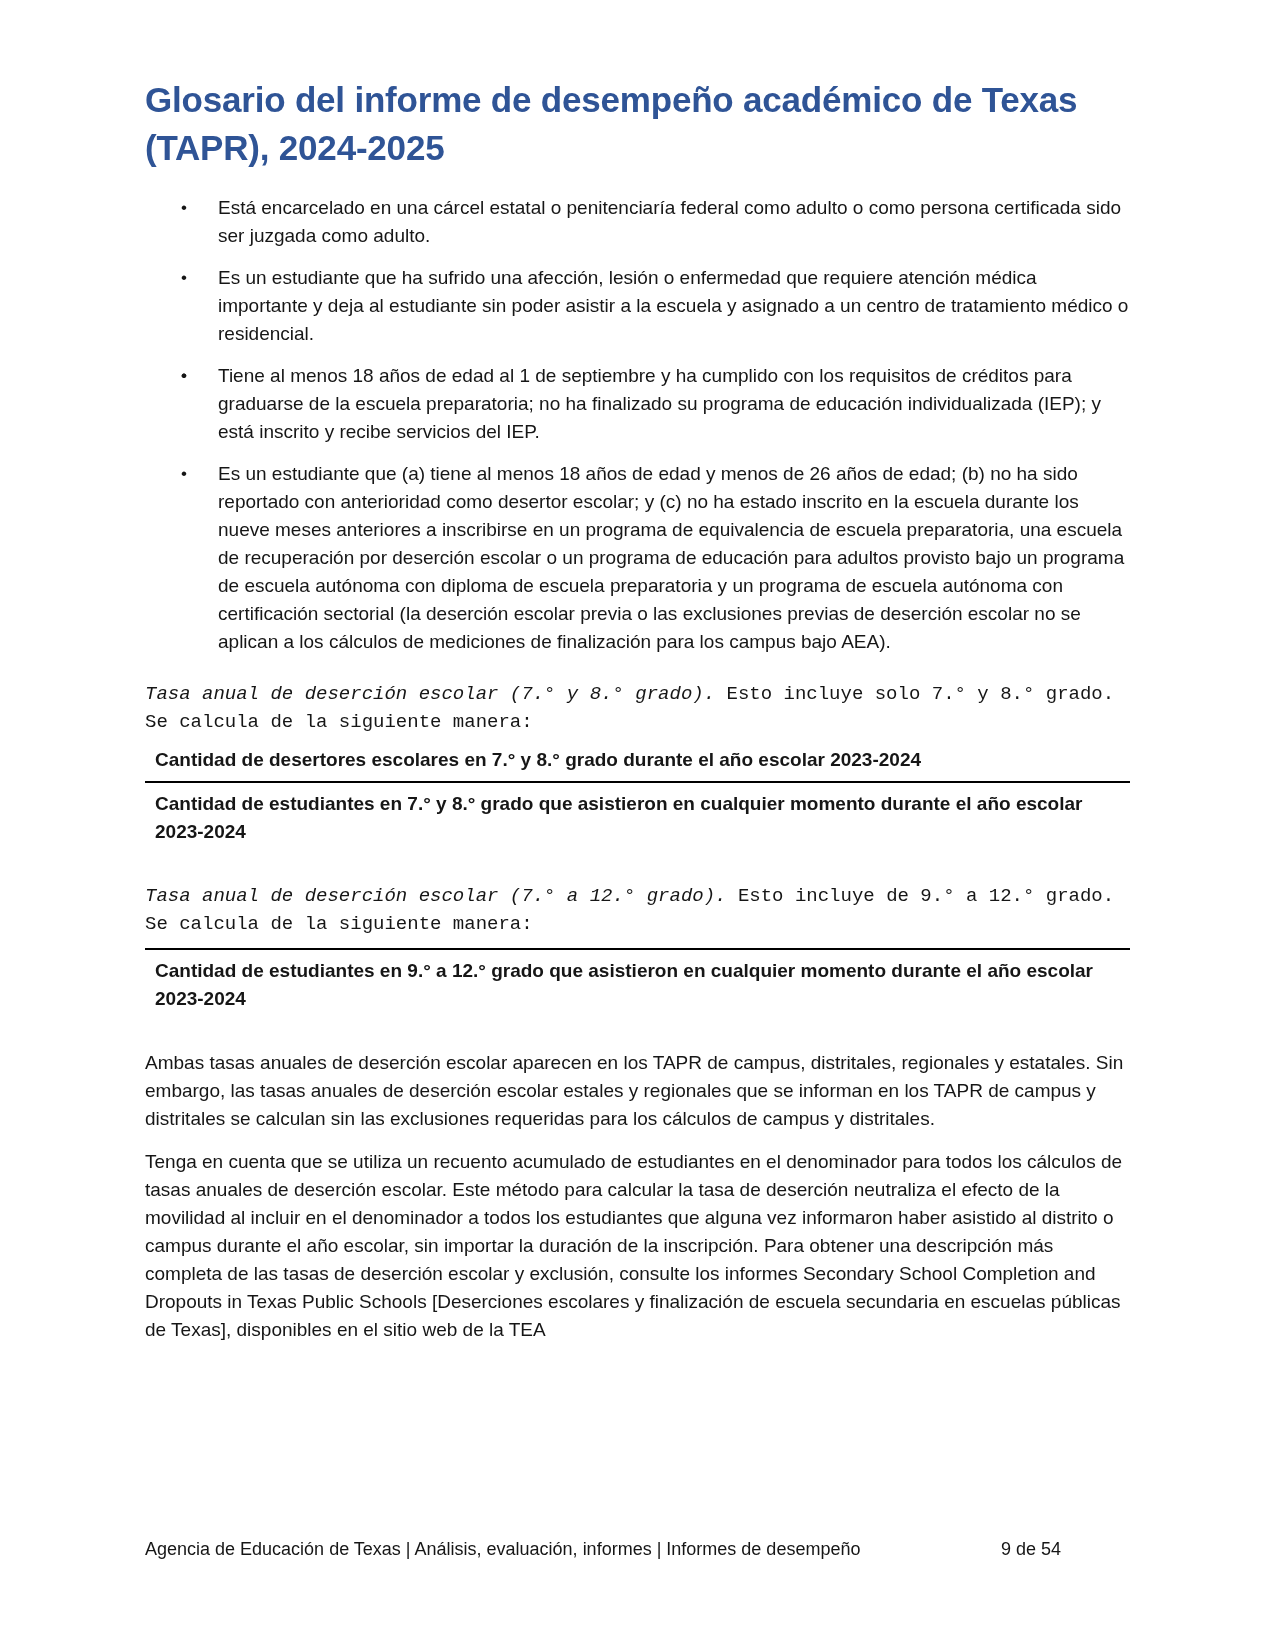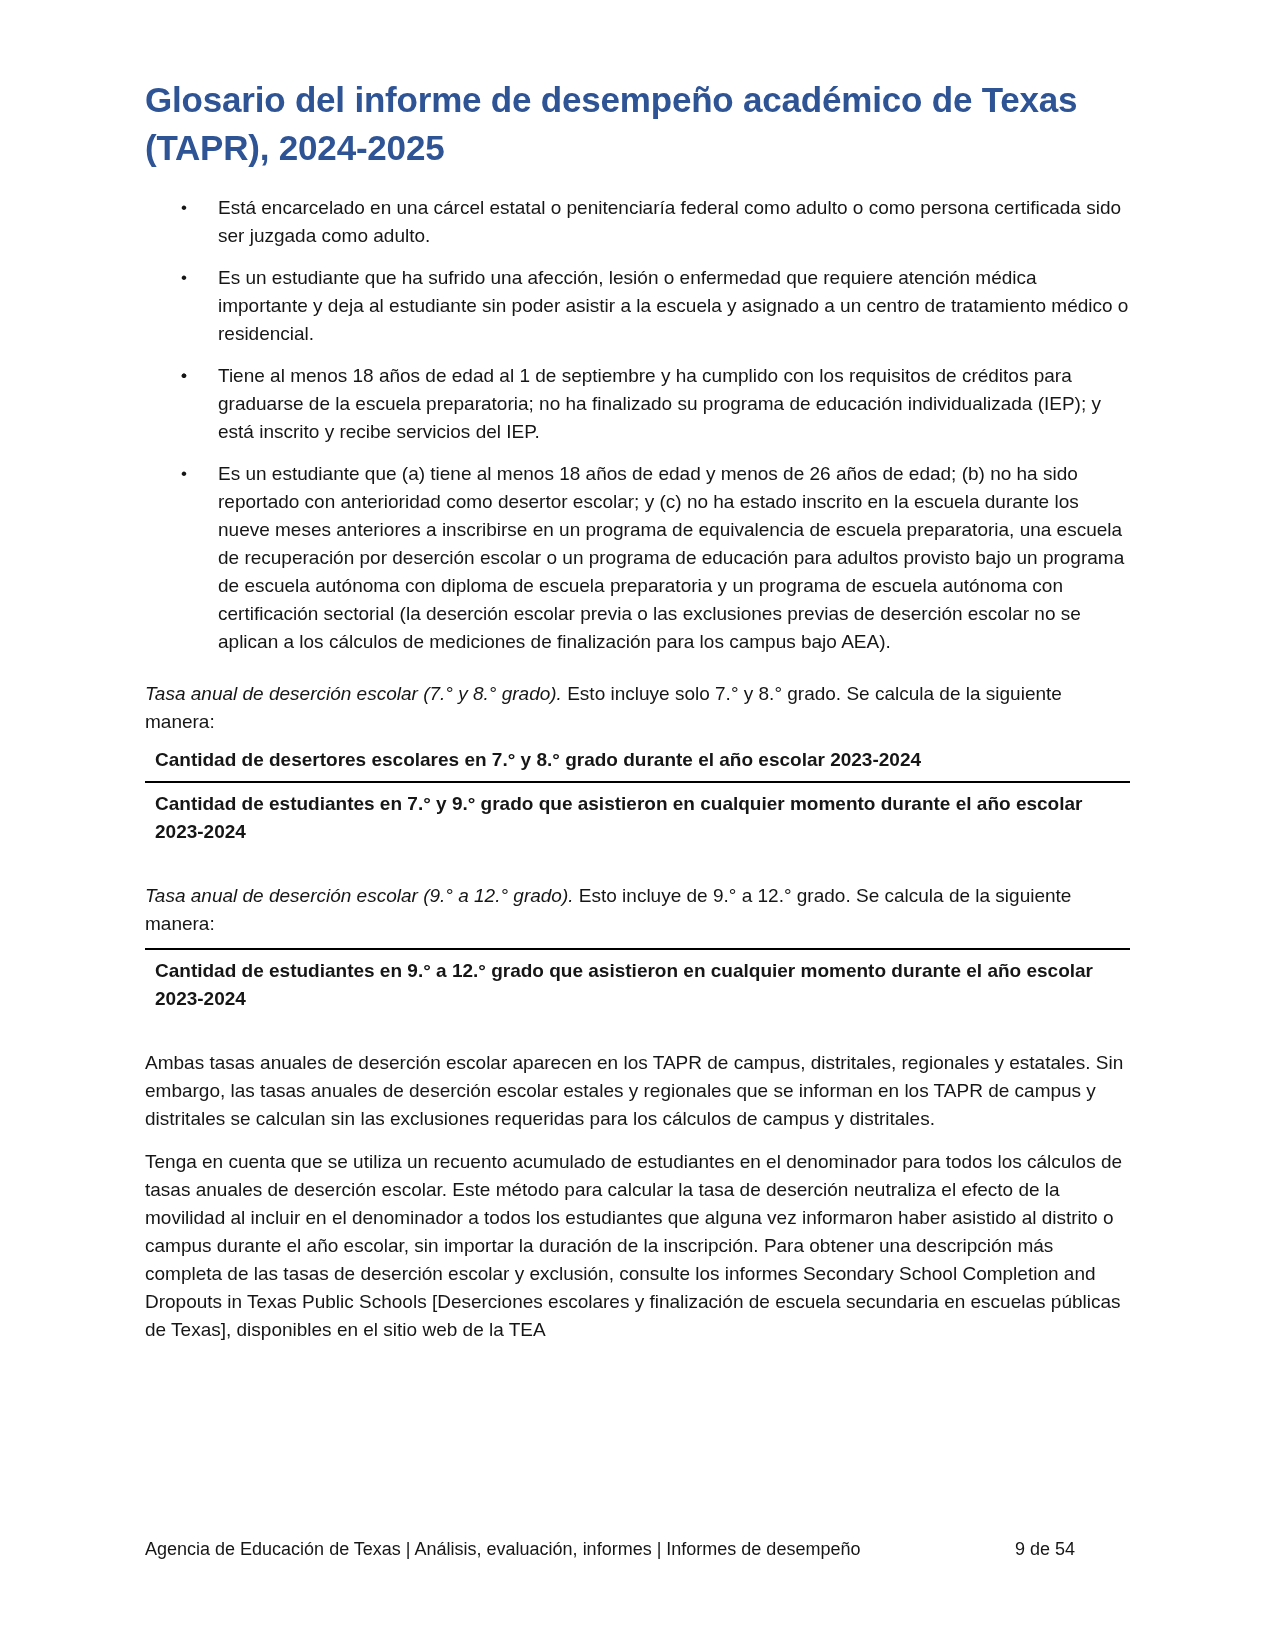--- a/index.html
+++ b/index.html
@@ -43,20 +43,21 @@
     position: absolute;
     left: -37px;
     top: 0;
     font-size: 17px;
     line-height: 28px;
   }
   .lead-para {
     font-size: 19px;
     line-height: 28px;
     margin-bottom: 10px;
+    font-family: Liberation Mono, monospace;
   }
   .lead-para .lead-italic { font-style: italic; }
   .fraction-block {
     margin-bottom: 36px;
     text-align: left;
     font-weight: 700;
   }
   .fraction-numerator {
     font-size: 19px;
     line-height: 28px;
@@ -75,21 +76,21 @@
   }
   .body-para {
     font-size: 19px;
     line-height: 28px;
     margin-bottom: 15px;
   }
   .body-para.first-after-fraction { margin-top: 26px; }
   .page-footer {
     position: absolute;
     left: 145px;
-    right: 145px;
+    right: 159px;
     top: 1537px;
     display: flex;
     justify-content: space-between;
     align-items: baseline;
     font-size: 18px;
     line-height: 24px;
   }
   .footer-page-num { margin-right: 55px; }
 </style>
 </head>
@@ -120,25 +121,25 @@
       <span>Es un estudiante que (a) tiene al menos 18 años de edad y menos de 26 años de edad; (b) no ha sido reportado con anterioridad como desertor escolar; y (c) no ha estado inscrito en la escuela durante los nueve meses anteriores a inscribirse en un programa de equivalencia de escuela preparatoria, una escuela de recuperación por deserción escolar o un programa de educación para adultos provisto bajo un programa de escuela autónoma con diploma de escuela preparatoria y un programa de escuela autónoma con certificación sectorial (la deserción escolar previa o las exclusiones previas de deserción escolar no se aplican a los cálculos de mediciones de finalización para los campus bajo AEA).</span>
     </li>
   </ul>
 
   <p class="lead-para">
     <span class="lead-italic">Tasa anual de deserción escolar (7.° y 8.° grado).</span><span> Esto incluye solo 7.° y 8.° grado. Se calcula de la siguiente manera:</span>
   </p>
   <div class="fraction-block">
     <div class="fraction-numerator">Cantidad de desertores escolares en 7.° y 8.° grado durante el año escolar 2023-2024</div>
     <hr class="fraction-line">
-    <div class="fraction-denominator">Cantidad de estudiantes en 7.° y 9.° grado que asistieron en cualquier momento durante el año escolar 2023-2024</div>
+    <div class="fraction-denominator">Cantidad de estudiantes en 7.° y 8.° grado que asistieron en cualquier momento durante el año escolar 2023-2024</div>
   </div>
 
   <p class="lead-para">
-    <span class="lead-italic">Tasa anual de deserción escolar (9.° a 12.° grado).</span><span> Esto incluye de 9.° a 12.° grado. Se calcula de la siguiente manera:</span>
+    <span class="lead-italic">Tasa anual de deserción escolar (7.° a 12.° grado).</span><span> Esto incluye de 9.° a 12.° grado. Se calcula de la siguiente manera:</span>
   </p>
   <div class="fraction-block">
     <hr class="fraction-line">
     <div class="fraction-denominator">Cantidad de estudiantes en 9.° a 12.° grado que asistieron en cualquier momento durante el año escolar 2023-2024</div>
   </div>
 
   <p class="body-para first-after-fraction">Ambas tasas anuales de deserción escolar aparecen en los TAPR de campus, distritales, regionales y estatales. Sin embargo, las tasas anuales de deserción escolar estales y regionales que se informan en los TAPR de campus y distritales se calculan sin las exclusiones requeridas para los cálculos de campus y distritales.</p>
 
   <p class="body-para">Tenga en cuenta que se utiliza un recuento acumulado de estudiantes en el denominador para todos los cálculos de tasas anuales de deserción escolar. Este método para calcular la tasa de deserción neutraliza el efecto de la movilidad al incluir en el denominador a todos los estudiantes que alguna vez informaron haber asistido al distrito o campus durante el año escolar, sin importar la duración de la inscripción. Para obtener una descripción más completa de las tasas de deserción escolar y exclusión, consulte los informes Secondary School Completion and Dropouts in Texas Public Schools [Deserciones escolares y finalización de escuela secundaria en escuelas públicas de Texas], disponibles en el sitio web de la TEA</p>
 

